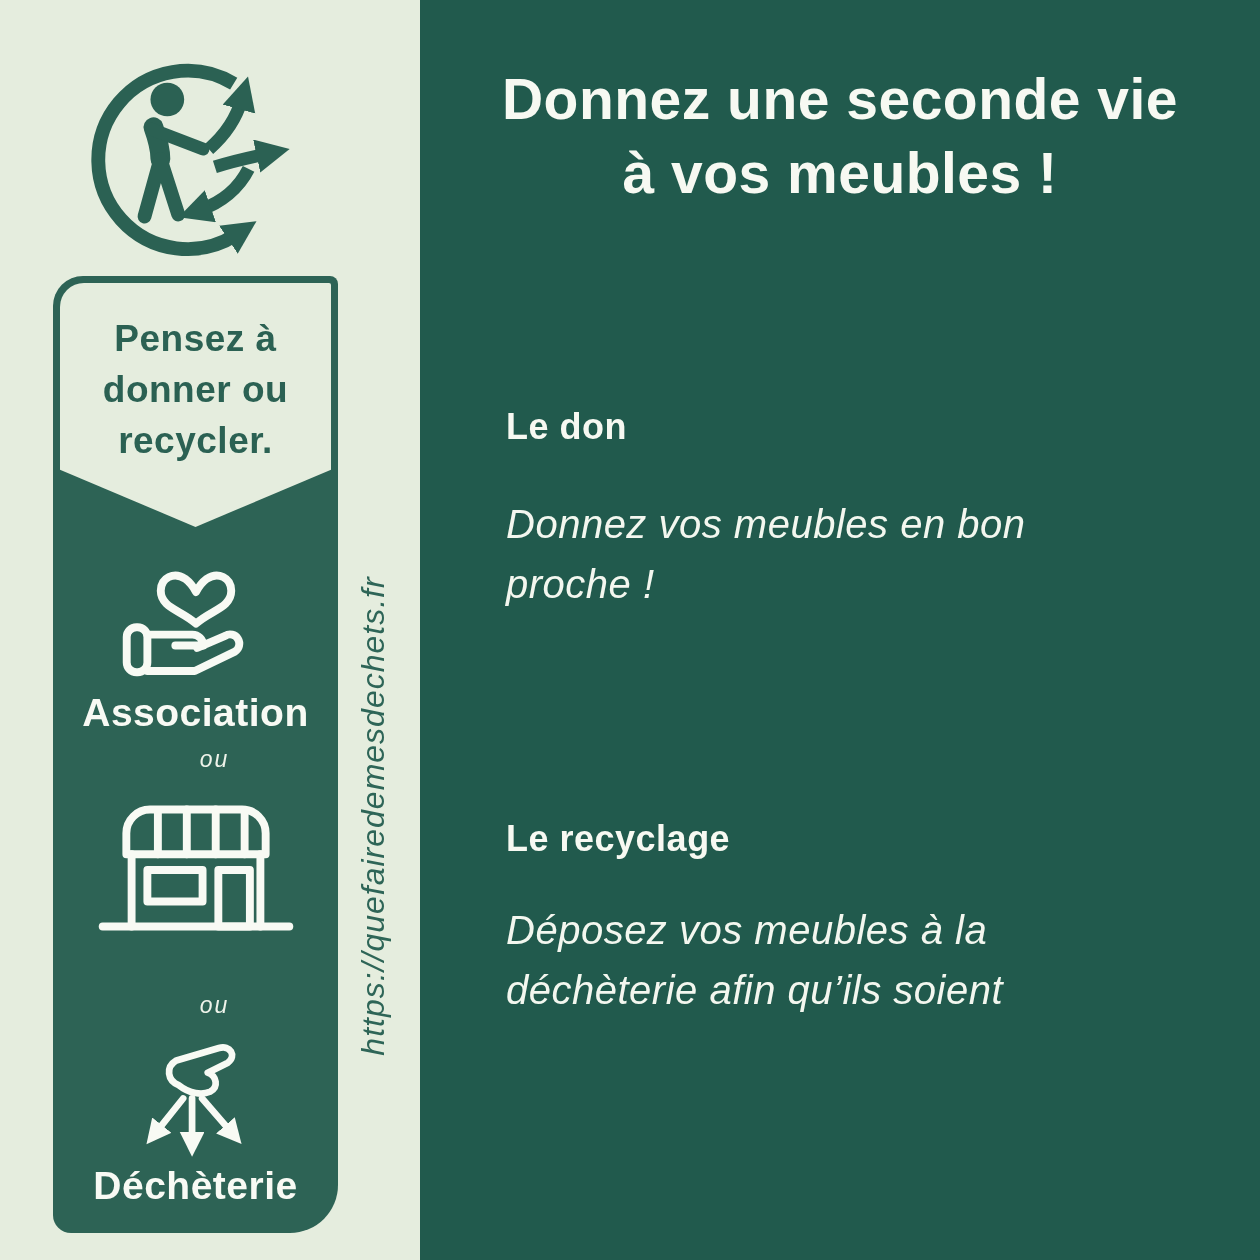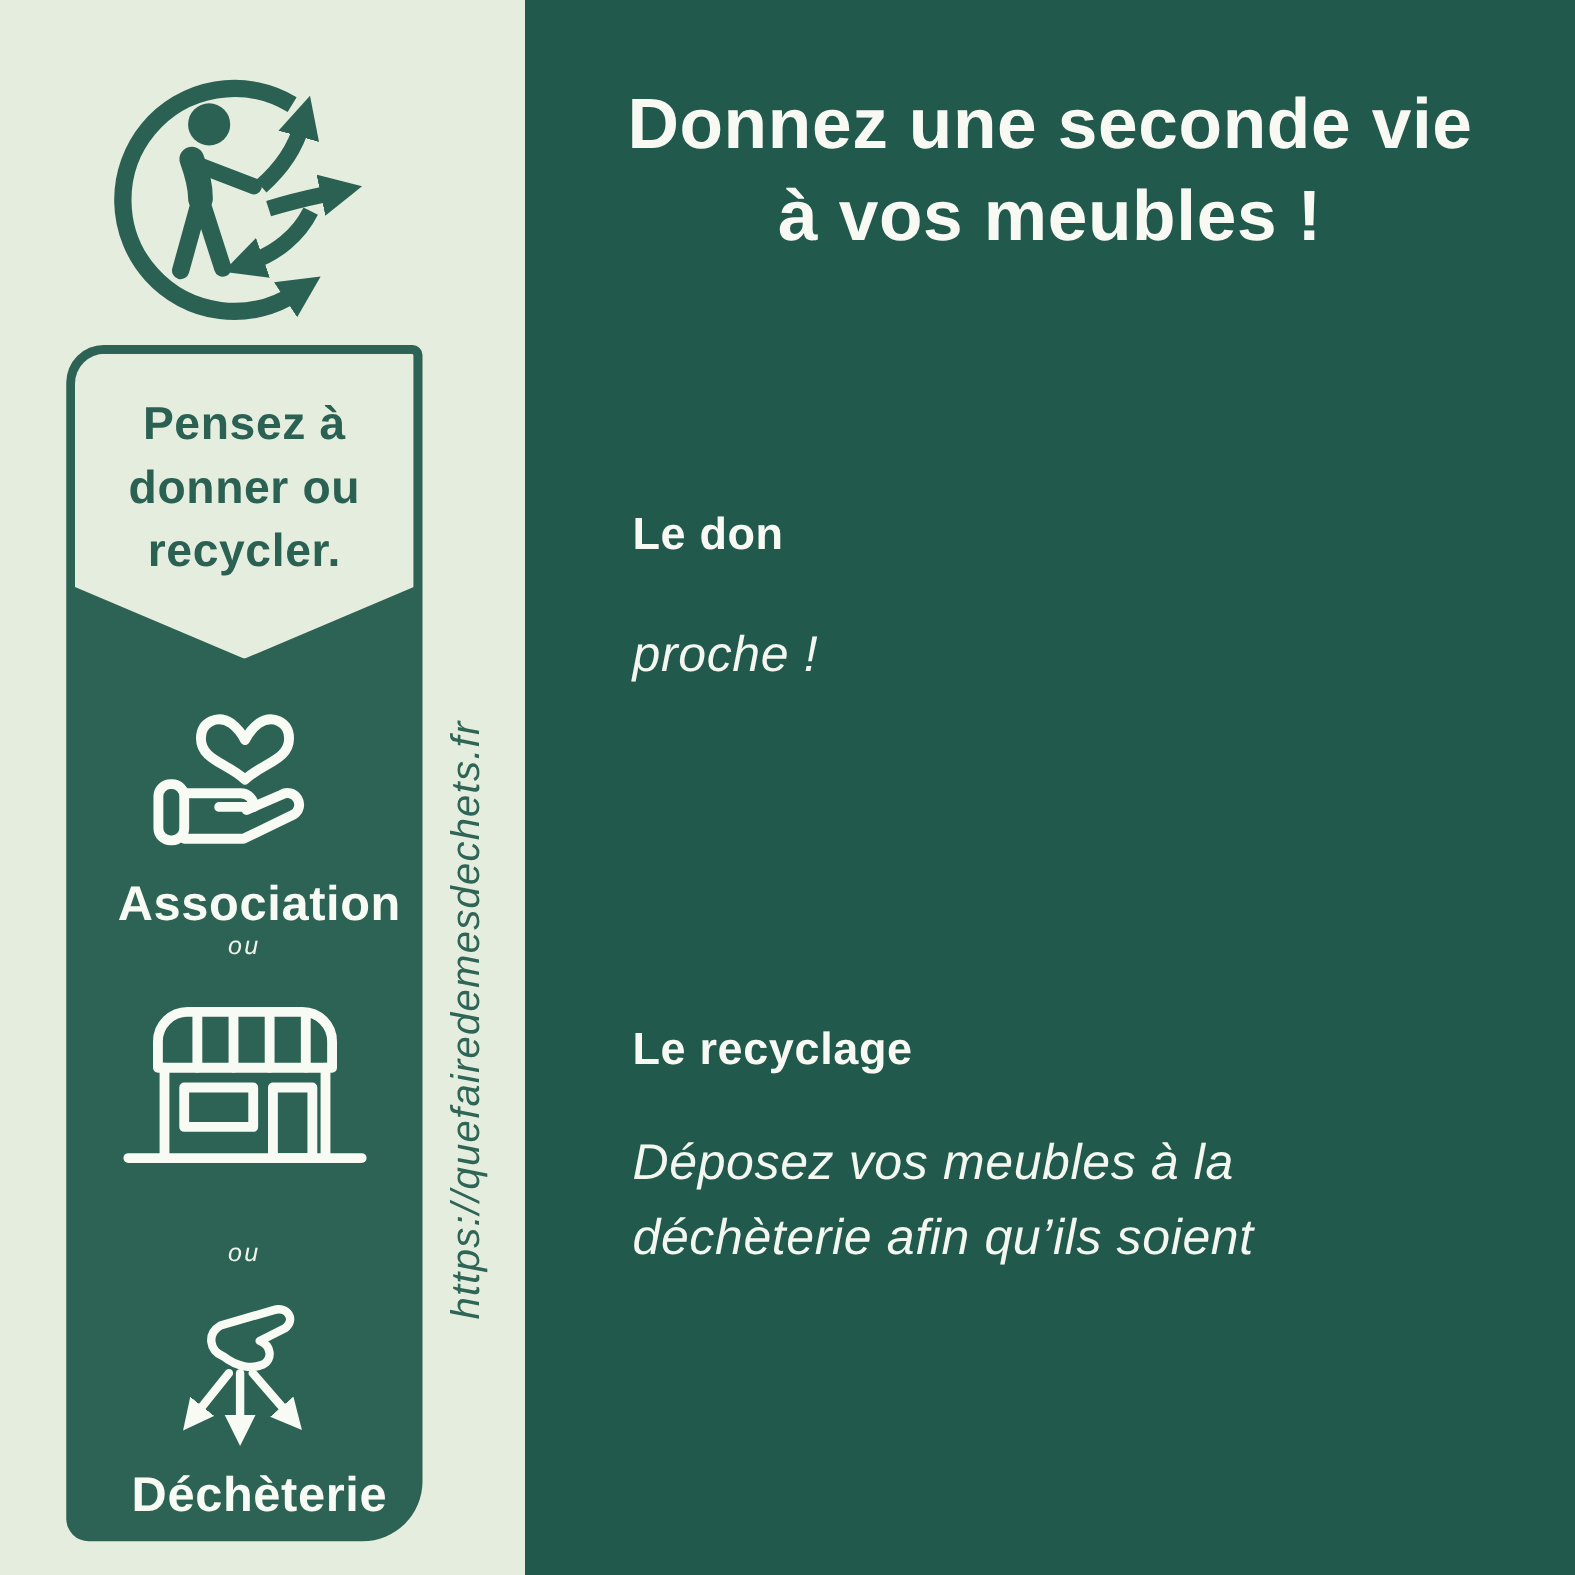--- a/index.html
+++ b/index.html
@@ -23,26 +23,26 @@
     clip-path:polygon(0 0,100% 0,100% 76.5%,50% 100%,0 76.5%);
     border-radius:24px 2px 0 0;
   }
   .pledge-text{
     margin-top:30px;text-align:center;
     color:#2b6153;font-size:37px;font-weight:800;line-height:51px;
     letter-spacing:.5px;
   }
   .opt-icon{position:absolute;left:50%;transform:translateX(-50%);}
   .opt-label{
-    position:absolute;left:12px;width:100%;text-align:center;
-    color:#f8faf4;font-size:39px;font-weight:700;letter-spacing:.5px;margin-top:11px;
+    position:absolute;left:0;width:100%;text-align:center;
+    color:#f8faf4;font-size:39px;font-weight:700;letter-spacing:.5px;
   }
   .or-sep{
     position:absolute;left:0;width:100%;text-align:center;
-    color:#eef3ea;font-size:20px;font-style:italic;letter-spacing:2px;
+    color:#eef3ea;font-size:23px;font-style:italic;letter-spacing:2px;padding-left:19px;
   }
   .url-vertical{
     position:absolute;left:373px;top:816px;
     transform:translate(-50%,-50%) rotate(-90deg);
     white-space:nowrap;
     color:#2e6557;font-size:32px;font-style:italic;letter-spacing:1px;
     font-family:"Liberation Sans", sans-serif;
   }
   
   .right-panel{position:absolute;left:420px;top:0;width:840px;height:1260px;background:#215a4d;color:#f7f9f2;}
@@ -144,20 +144,21 @@
 
 <div class="right-panel">
 
   <div class="main-title">
     <div>Donnez une seconde vie</div>
     <div>à vos meubles !</div>
   </div>
 
   <div class="sec-heading h-don">Le don</div>
   <div class="sec-body b-don">
+    <div>Donnez vos meubles en bon</div>
     <div>proche !</div>
   </div>
 
   <div class="sec-heading h-rec">Le recyclage</div>
   <div class="sec-body b-rec">
     <div>Déposez vos meubles à la</div>
     <div>déchèterie afin qu’ils soient</div>
   </div>
 </div>
 

